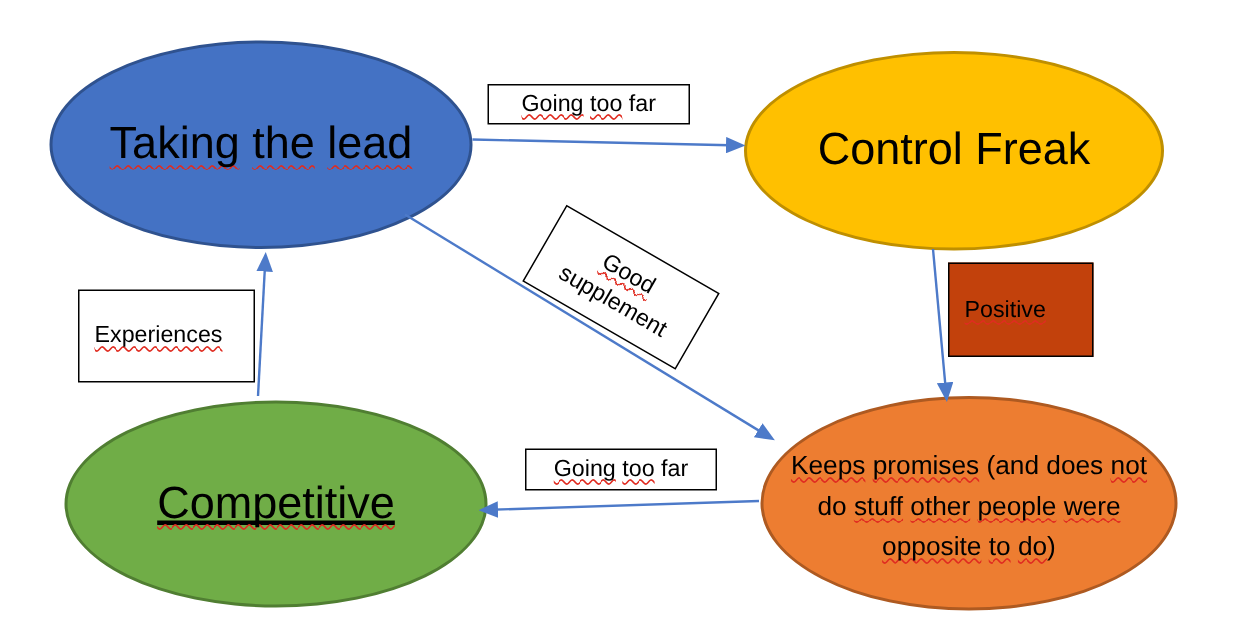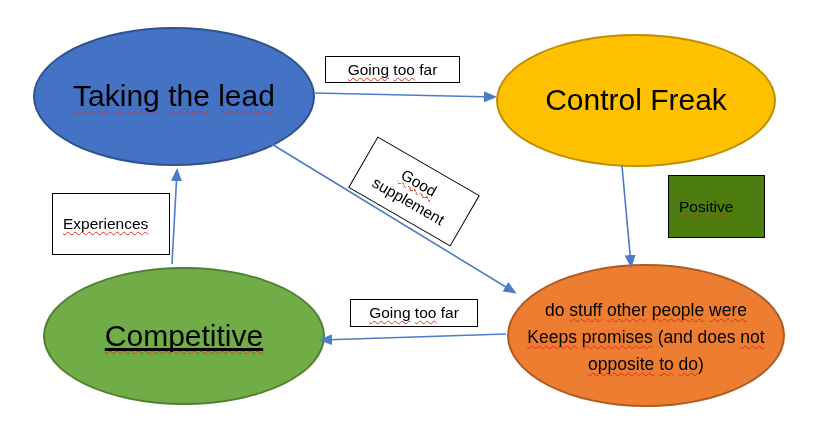--- a/index.html
+++ b/index.html
@@ -65,22 +65,22 @@
   <div class="node" id="node-taking" style="background-color: rgb(68, 114, 196); border-color: rgb(47, 82, 143);">
     <div class="node-label big"><span class="sq">Taking</span><span> </span><span class="sq">the</span><span> </span><span class="sq">lead</span></div>
   </div>
 
   <div class="node" id="node-compet" style="background-color: rgb(112, 173, 71); border-color: rgb(80, 126, 50);">
     <div class="node-label big"><span class="sq">Competitive</span></div>
   </div>
 
   <div class="node" id="node-keeps" style="background-color: rgb(237, 125, 49); border-color: rgb(174, 90, 33);">
     <div class="node-label">
+      <div class="kp-line"><span class="sq">Keeps</span><span> </span><span class="sq">promises</span><span> (and does </span><span class="sq">not</span></div>
       <div class="kp-line"><span>do </span><span class="sq">stuff</span><span> </span><span class="sq">other</span><span> </span><span class="sq">people</span><span> </span><span class="sq">were</span></div>
-      <div class="kp-line"><span class="sq">Keeps</span><span> </span><span class="sq">promises</span><span> (and does </span><span class="sq">not</span></div>
       <div class="kp-line"><span class="sq">opposite</span><span> </span><span class="sq">to</span><span> </span><span class="sq">do</span><span>)</span></div>
     </div>
   </div>
 
   <svg class="arrows" width="828" height="423" viewBox="0 0 828 423">
     <defs>
       <marker id="ah" markerUnits="userSpaceOnUse" markerWidth="13" markerHeight="11" refX="10" refY="5.5" orient="auto">
         <path d="M0,0 L13,5.5 L0,11 Z"></path>
       </marker>
     </defs>
@@ -97,21 +97,21 @@
 
   <div class="label-box centered" id="lb-good" style="background-color: rgb(255, 255, 255); border-color: rgb(0, 0, 0);">
     <div class="label-line"><span class="sq">Good</span></div>
     <div class="label-line"><span>supplement</span></div>
   </div>
 
   <div class="label-box" id="lb-exp" style="background-color: rgb(255, 255, 255); border-color: rgb(0, 0, 0);">
     <div class="label-line"><span class="sq">Experiences</span></div>
   </div>
 
-  <div class="label-box" id="lb-pos" style="background-color: #4d7c0f; border-color: rgb(0, 0, 0); margin-left: 36px;">
+  <div class="label-box" id="lb-pos" style="background-color: #c2410c; border-color: rgb(0, 0, 0);">
     <div class="label-line"><span class="sq">Positive</span></div>
   </div>
 
   <div class="label-box centered" id="lb-going-bottom" style="background-color: rgb(255, 255, 255); border-color: rgb(0, 0, 0);">
     <div class="label-line"><span class="sq">Going</span><span> </span><span class="sq">too</span><span> far</span></div>
   </div>
 
 </div>
 
 </body></html>

